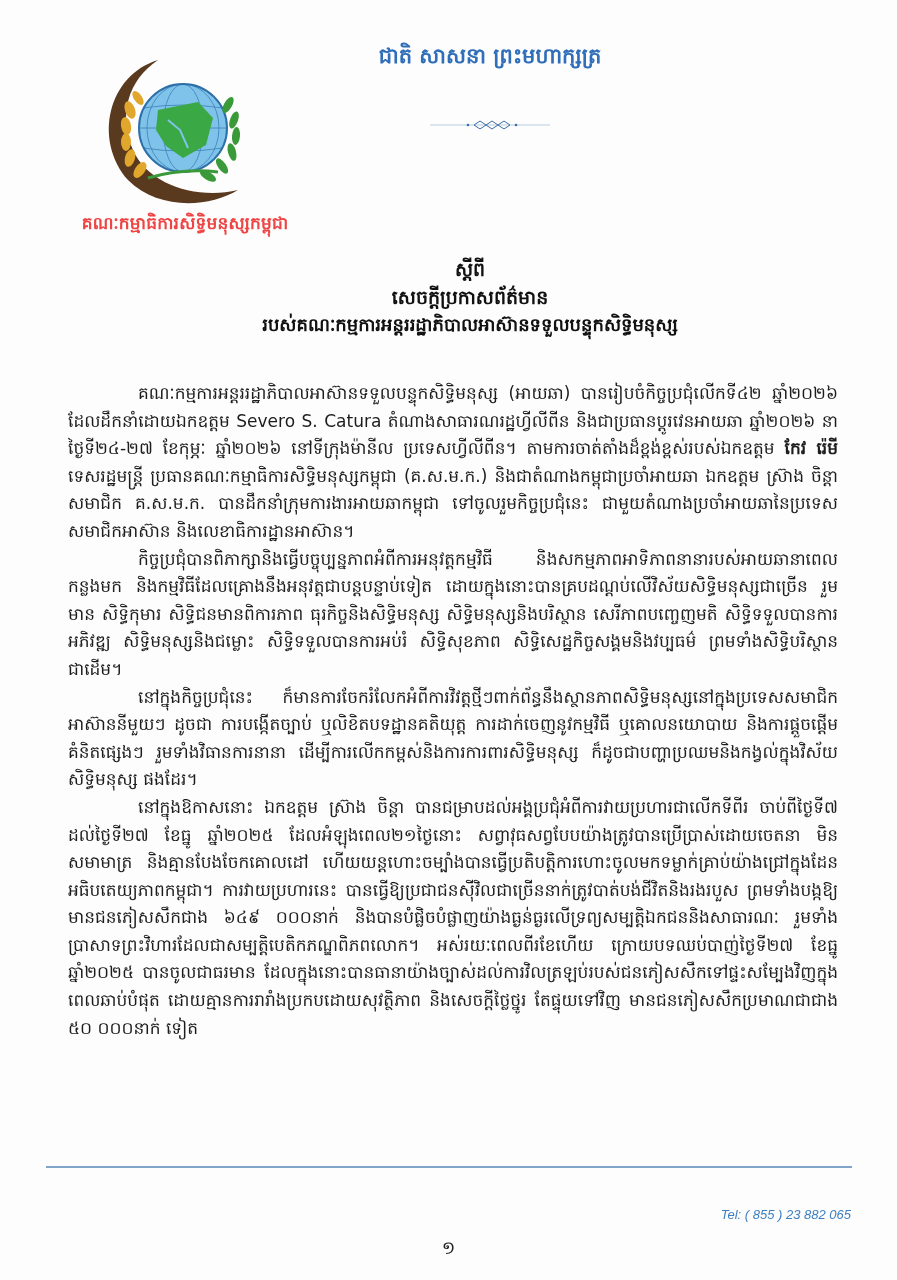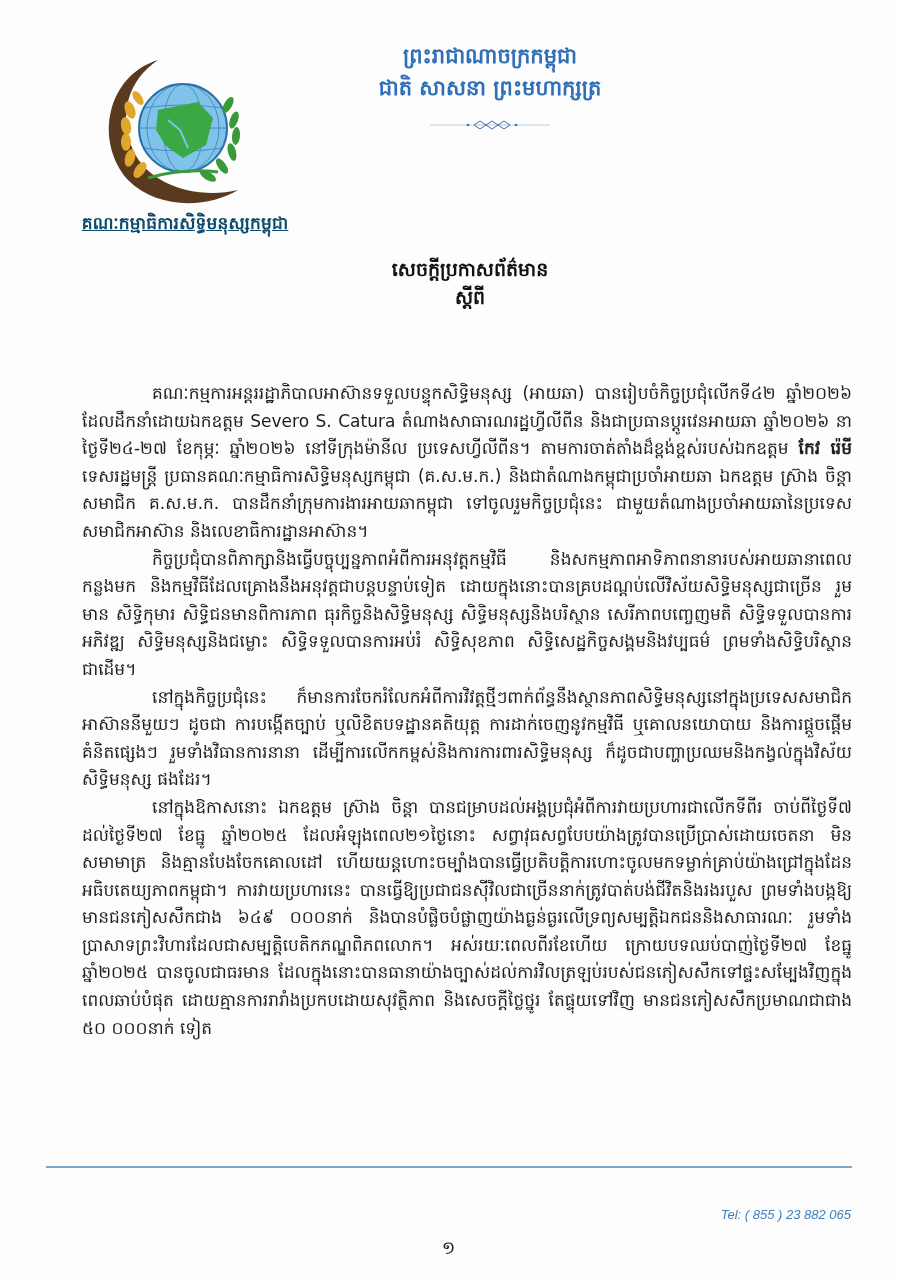--- a/index.html
+++ b/index.html
@@ -6,42 +6,42 @@
   body {
     width: 897px; height: 1280px; background: #fdfdfd; position: relative; overflow: hidden;
     font-family: "DejaVu Sans", sans-serif; color: #1a1a1a;
   }
   .page { position: absolute; left: 0; top: 0; width: 897px; height: 1280px; }
 
   
   .logo { position: absolute; left: 88px; top: 50px; width: 180px; height: 160px; }
   .logo-caption {
     position: absolute; left: 40px; top: 212px; width: 290px; text-align: center;
-    font-weight: bold; font-size: 17px; color: #0c4a6e; letter-spacing: 0.2px; text-decoration: underline;
+    font-weight: bold; font-size: 17px; color: #ef4444; letter-spacing: 0.2px;
   }
 
   
   .kingdom {
     position: absolute; left: 340px; top: 40px; width: 300px; text-align: center;
     color: #2f6eb8; font-weight: bold;
   }
   .kingdom .l1 { font-size: 21px; line-height: 32px; }
   .kingdom .l2 { font-size: 21px; line-height: 32px; }
   .divider-ornament {
     position: absolute; left: 430px; top: 118px; width: 120px; height: 14px;
   }
 
   
   .title-block { position: absolute; left: 200px; top: 255px; width: 540px; text-align: center; font-weight: bold; color: #111; }
   .title-block div { font-size: 19px; line-height: 28px; }
   .title-block .t4 { font-size: 18px; }
 
   
   .body-text {
-    position: absolute; left: 82px; top: 380px; width: 770px;
+    position: absolute; left: 68px; top: 380px; width: 770px;
     font-size: 17px; line-height: 27.6px; text-align: justify; color: #1c1c1c;
   }
   .body-text p { margin: 0; text-indent: 70px; }
   .body-text b { font-weight: bold; }
 
   
   .footer-rule { position: absolute; left: 46px; top: 1166px; width: 806px; height: 2px; background: #7fa6c9; }
   .footer-km { position: absolute; left: 46px; top: 1178px; font-size: 15px; font-style: italic; color: #3d7fc0; }
   .footer-en { position: absolute; left: 46px; top: 1207px; font-size: 13px; font-style: italic; color: #3d7fc0; font-family: "Liberation Sans", sans-serif; }
   .footer-tel { position: absolute; right: 46px; top: 1207px; font-size: 13px; font-style: italic; color: #3d7fc0; font-family: "Liberation Sans", sans-serif; }
@@ -84,37 +84,37 @@
         <ellipse cx="144" cy="102" rx="4" ry="9" transform="rotate(-15 144 102)"></ellipse>
         <ellipse cx="134" cy="116" rx="4" ry="9" transform="rotate(-35 134 116)"></ellipse>
         <ellipse cx="120" cy="126" rx="4" ry="9" transform="rotate(-60 120 126)"></ellipse>
       </g>
       <path d="M60 128 Q95 118 130 122" stroke="#3a9a3a" stroke-width="3" fill="none"></path>
     </svg>
   </div>
   <div class="logo-caption">គណៈកម្មាធិការសិទ្ធិមនុស្សកម្ពុជា</div>
 
   <div class="kingdom">
-    <div class="l1">ព្រះរាជាណាចក្រកម្ពុជា</div>
     <div class="l2">ជាតិ សាសនា ព្រះមហាក្សត្រ</div>
   </div>
   <svg class="divider-ornament" viewBox="0 0 120 14">
     <line x1="0" y1="7" x2="120" y2="7" stroke="#b9cde3" stroke-width="1"></line>
     <g fill="none" stroke="#3b6fa8" stroke-width="1">
       <path d="M44 7 L50 3 L56 7 L50 11 Z"></path>
       <path d="M56 7 L62 3 L68 7 L62 11 Z"></path>
       <path d="M68 7 L74 3 L80 7 L74 11 Z"></path>
     </g>
     <circle cx="38" cy="7" r="1.3" fill="#3b6fa8"></circle>
     <circle cx="86" cy="7" r="1.3" fill="#3b6fa8"></circle>
   </svg>
 
   <div class="title-block">
+    <div>ស្ដីពី</div>
     <div>សេចក្ដីប្រកាសព័ត៌មាន</div>
-    <div>ស្ដីពី</div>
+    <div class="t4">របស់គណៈកម្មការអន្តររដ្ឋាភិបាលអាស៊ានទទួលបន្ទុកសិទ្ធិមនុស្ស</div>
   </div>
 
   <div class="body-text">
     <p><span>គណៈកម្មការអន្តររដ្ឋាភិបាលអាស៊ានទទួលបន្ទុកសិទ្ធិមនុស្ស (អាយឆា) បានរៀបចំកិច្ចប្រជុំលើកទី៤២ ឆ្នាំ២០២៦ ដែលដឹកនាំដោយឯកឧត្តម </span><span>Severo S. Catura</span><span> តំណាងសាធារណរដ្ឋហ្វីលីពីន និងជាប្រធានប្ដូរវេនអាយឆា ឆ្នាំ២០២៦ នាថ្ងៃទី២៤-២៧ ខែកុម្ភៈ ឆ្នាំ២០២៦ នៅទីក្រុងម៉ានីល ប្រទេសហ្វីលីពីន។ តាមការចាត់តាំងដ៏ខ្ពង់ខ្ពស់របស់ឯកឧត្តម </span><b>កែវ រ៉េមី</b><span> ទេសរដ្ឋមន្ត្រី ប្រធានគណៈកម្មាធិការសិទ្ធិមនុស្សកម្ពុជា (គ.ស.ម.ក.) និងជាតំណាងកម្ពុជាប្រចាំអាយឆា ឯកឧត្តម ស្រ៊ាង ចិន្តា សមាជិក គ.ស.ម.ក. បានដឹកនាំក្រុមការងារអាយឆាកម្ពុជា ទៅចូលរួមកិច្ចប្រជុំនេះ ជាមួយតំណាងប្រចាំអាយឆានៃប្រទេសសមាជិកអាស៊ាន និងលេខាធិការដ្ឋានអាស៊ាន។</span></p>
     <p>កិច្ចប្រជុំបានពិភាក្សានិងធ្វើបច្ចុប្បន្នភាពអំពីការអនុវត្តកម្មវិធី និងសកម្មភាពអាទិភាពនានារបស់អាយឆានាពេលកន្លងមក និងកម្មវិធីដែលគ្រោងនឹងអនុវត្តជាបន្តបន្ទាប់ទៀត ដោយក្នុងនោះបានគ្របដណ្ដប់លើវិស័យសិទ្ធិមនុស្សជាច្រើន រួមមាន សិទ្ធិកុមារ សិទ្ធិជនមានពិការភាព ធុរកិច្ចនិងសិទ្ធិមនុស្ស សិទ្ធិមនុស្សនិងបរិស្ថាន សេរីភាពបញ្ចេញមតិ សិទ្ធិទទួលបានការអភិវឌ្ឍ សិទ្ធិមនុស្សនិងជម្លោះ សិទ្ធិទទួលបានការអប់រំ សិទ្ធិសុខភាព សិទ្ធិសេដ្ឋកិច្ចសង្គមនិងវប្បធម៌ ព្រមទាំងសិទ្ធិបរិស្ថាន ជាដើម។</p>
     <p>នៅក្នុងកិច្ចប្រជុំនេះ ក៏មានការចែករំលែកអំពីការវិវត្តថ្មីៗពាក់ព័ន្ធនឹងស្ថានភាពសិទ្ធិមនុស្សនៅក្នុងប្រទេសសមាជិកអាស៊ាននីមួយៗ ដូចជា ការបង្កើតច្បាប់ ឬលិខិតបទដ្ឋានគតិយុត្ត ការដាក់ចេញនូវកម្មវិធី ឬគោលនយោបាយ និងការផ្ដួចផ្ដើមគំនិតផ្សេងៗ រួមទាំងវិធានការនានា ដើម្បីការលើកកម្ពស់និងការការពារសិទ្ធិមនុស្ស ក៏ដូចជាបញ្ហាប្រឈមនិងកង្វល់ក្នុងវិស័យសិទ្ធិមនុស្ស ផងដែរ។</p>
     <p>នៅក្នុងឱកាសនោះ ឯកឧត្តម ស្រ៊ាង ចិន្តា បានជម្រាបដល់អង្គប្រជុំអំពីការវាយប្រហារជាលើកទីពីរ ចាប់ពីថ្ងៃទី៧ ដល់ថ្ងៃទី២៧ ខែធ្នូ ឆ្នាំ២០២៥ ដែលអំឡុងពេល២១ថ្ងៃនោះ សព្វាវុធសព្វបែបយ៉ាងត្រូវបានប្រើប្រាស់ដោយចេតនា មិនសមាមាត្រ និងគ្មានបែងចែកគោលដៅ ហើយយន្តហោះចម្បាំងបានធ្វើប្រតិបត្តិការហោះចូលមកទម្លាក់គ្រាប់យ៉ាងជ្រៅក្នុងដែនអធិបតេយ្យភាពកម្ពុជា។ ការវាយប្រហារនេះ បានធ្វើឱ្យប្រជាជនស៊ីវិលជាច្រើននាក់ត្រូវបាត់បង់ជីវិតនិងរងរបួស ព្រមទាំងបង្កឱ្យមានជនភៀសសឹកជាង ៦៤៩ ០០០នាក់ និងបានបំផ្លិចបំផ្លាញយ៉ាងធ្ងន់ធ្ងរលើទ្រព្យសម្បត្តិឯកជននិងសាធារណៈ រួមទាំងប្រាសាទព្រះវិហារដែលជាសម្បត្តិបេតិកភណ្ឌពិភពលោក។ អស់រយៈពេលពីរខែហើយ ក្រោយបទឈប់បាញ់ថ្ងៃទី២៧ ខែធ្នូ ឆ្នាំ២០២៥ បានចូលជាធរមាន ដែលក្នុងនោះបានធានាយ៉ាងច្បាស់ដល់ការវិលត្រឡប់របស់ជនភៀសសឹកទៅផ្ទះសម្បែងវិញក្នុងពេលឆាប់បំផុត ដោយគ្មានការរារាំងប្រកបដោយសុវត្ថិភាព និងសេចក្ដីថ្លៃថ្នូរ តែផ្ទុយទៅវិញ មានជនភៀសសឹកប្រមាណជាជាង ៥០ ០០០នាក់ ទៀត</p>
   </div>
 
   <div class="footer-rule"></div>

